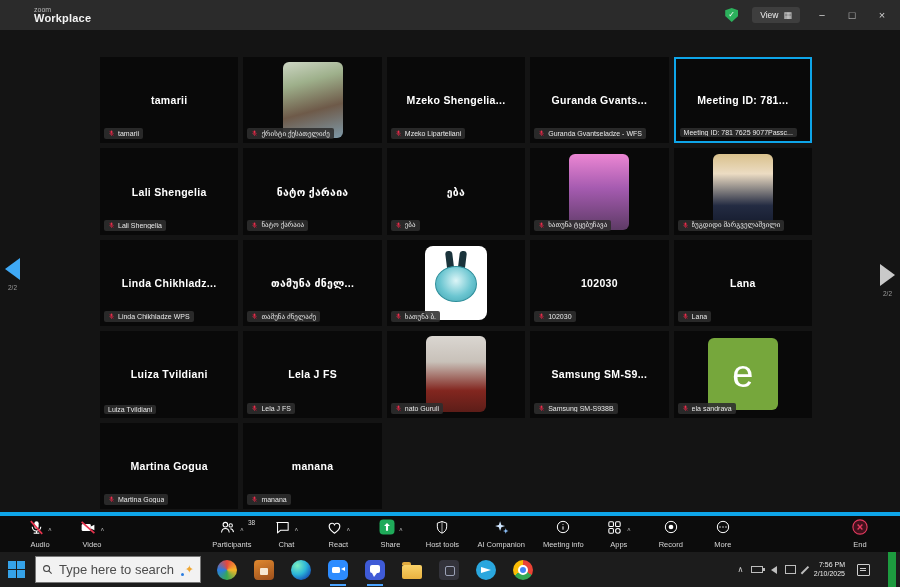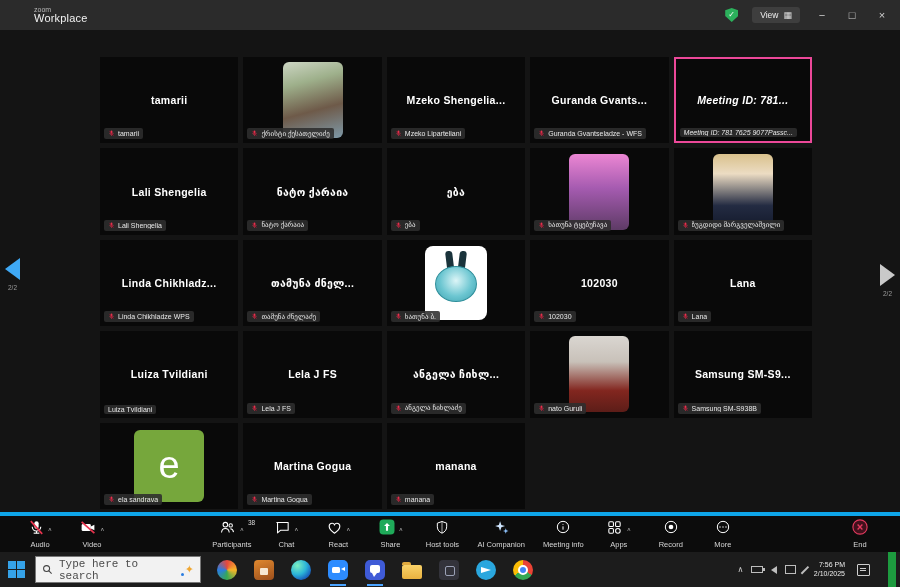--- a/index.html
+++ b/index.html
@@ -4,36 +4,36 @@
 <style>
   html,body{margin:0;padding:0;background:#000;}
   .screen{position:relative;width:900px;height:587px;overflow:hidden;
     font-family:"Liberation Sans","DejaVu Sans",sans-serif;background:#151515;color:#fff;}
 
   
   .titlebar{position:absolute;top:0;left:0;right:0;height:30px;background:#2b2b2b;
     display:flex;align-items:center;justify-content:space-between;padding:0 10px;box-sizing:border-box;}
   .brand{display:flex;flex-direction:column;line-height:1;margin-left:24px;}
   .brand-zoom{font-size:7px;color:#b9b9b9;}
-  .brand-wp{font-size:11px;color:#f2f2f2;font-weight:400;letter-spacing:.2px;}
+  .brand-wp{font-size:11px;color:#f2f2f2;font-weight:700;letter-spacing:.2px;}
   .tb-right{display:flex;align-items:center;gap:14px;}
   .shield{width:13px;height:14px;background:#2cb15c;display:flex;align-items:center;justify-content:center;
     clip-path:polygon(50% 0,100% 16%,100% 58%,50% 100%,0 58%,0 16%);}
   .shield .chk{font-size:8px;color:#fff;line-height:1;}
   .view-chip{display:flex;align-items:center;gap:5px;background:#3e3e3e;border:none;color:#eee;
     font-size:8.5px;padding:3px 8px;border-radius:3px;font-family:inherit;cursor:pointer;}
   .grid-glyph{font-size:9px;color:#ddd;}
   .winbtn{font-size:11px;color:#cfcfcf;width:16px;text-align:center;cursor:pointer;}
 
   
   .stage{position:absolute;top:30px;left:0;right:0;height:482px;background:#141414;}
   .grid{position:absolute;left:100px;top:27px;width:712px;height:452px;display:grid;
     grid-template-columns:repeat(5,1fr);grid-template-rows:repeat(5,1fr);gap:5px;}
   .tile{position:relative;background:#090909;box-sizing:border-box;display:flex;align-items:center;justify-content:center;}
-  .tile.hl{border:2px solid #ec4899;font-style:italic;}
+  .tile.hl{border:2px solid #0ea5e9;}
   .tile-name{font-size:10.5px;font-weight:700;color:#fff;text-align:center;padding:0 6px;letter-spacing:.3px;}
   .plate{position:absolute;left:4px;bottom:4px;max-width:92%;display:flex;align-items:center;gap:3px;
     background:rgba(45,45,45,.88);border-radius:2px;padding:1px 4px;box-sizing:border-box;}
   .plate-text{font-size:7px;color:#e8e8e8;white-space:nowrap;overflow:hidden;text-overflow:ellipsis;}
   .micwrap{display:flex;align-items:center;}
 
   .avatar{width:60px;height:76px;border-radius:6px;}
   .av-a1{background:linear-gradient(165deg,#cdd6c4 0%,#9eb08b 28%,#6e5a49 62%,#7e99a8 100%);}
   .av-a2{background:linear-gradient(180deg,#ec86d3 0%,#a55bb0 45%,#5e3b66 100%);}
   .av-a3{background:linear-gradient(180deg,#d9c18c 0%,#ecdcc3 26%,#232b42 68%,#121829 100%);}
@@ -64,21 +64,21 @@
   .tb-badge{position:absolute;top:-1px;right:-11px;font-size:6.5px;color:#ddd;}
   .tb-label{font-size:7.5px;color:#d6d6d6;margin-top:1px;white-space:nowrap;}
 
   
   .taskbar{position:absolute;left:0;right:0;top:552px;height:35px;background:#1c1c1c;display:flex;align-items:center;
     padding:0 0 0 8px;box-sizing:border-box;}
   .start{display:grid;grid-template-columns:8px 8px;grid-template-rows:8px 8px;gap:1px;cursor:pointer;margin-right:10px;}
   .start span{background:#35a2e8;}
   .search{width:166px;height:27px;background:#f2f2f2;border:1px solid #777;display:flex;align-items:center;
     gap:6px;padding:0 6px;box-sizing:border-box;cursor:text;}
-  .search-ph{font-size:11px;color:#4c4c4c;flex:1;font-family:Liberation Mono, monospace;}
+  .search-ph{font-size:13px;color:#4c4c4c;flex:1;}
   .spark{font-size:11px;color:#f0a732;position:relative;}
   .spark::after{content:"";position:absolute;left:-4px;bottom:0;width:3px;height:3px;border-radius:50%;background:#2a7de1;}
   .tbicons{display:flex;align-items:center;gap:17px;margin-left:16px;}
   .ticon{position:relative;width:20px;height:20px;cursor:pointer;}
   .ticon .ul{position:absolute;left:2px;bottom:-6px;width:16px;height:2px;background:#4aa3ff;}
   .ticon-copilot{border-radius:50%;background:conic-gradient(#e7483c,#f7b529,#36a852,#2a7de1,#e7483c);}
   .ticon-store{border-radius:4px;background:linear-gradient(160deg,#e0892f 0%,#9c4f1c 100%);}
   .ticon-store::after{content:"";position:absolute;left:6px;top:8px;width:8px;height:7px;background:#f7e8d2;border-radius:1px;}
   .ticon-edge{border-radius:50%;background:radial-gradient(circle at 32% 28%,#7df0c0 0%,#2bb5d8 45%,#1a67c0 72%,#123f92 100%);}
   .ticon-zoom{border-radius:5px;background:#2d8cff;}
@@ -357,34 +357,20 @@
           <div class="plate">
             <span class="micwrap">
               <svg viewBox="0 0 24 24" width="7" height="9">
                 <rect x="9" y="2" width="6" height="11" rx="3" fill="#e8344e"></rect>
                 <path d="M6 10a6 6 0 0 0 12 0" stroke="#e8344e" stroke-width="2" fill="none"></path>
                 <line x1="12" y1="16" x2="12" y2="20" stroke="#e8344e" stroke-width="2"></line>
                 <line x1="5" y1="3" x2="19" y2="20" stroke="#b21030" stroke-width="2.4"></line>
               </svg>
             </span>
             <span class="plate-text">Lela J FS</span>
-          </div>
-        </div>
-        <div class="tile">
-          <div class="tile-name">ანგელა ჩიხლ...</div>
-          <div class="plate">
-            <span class="micwrap">
-              <svg viewBox="0 0 24 24" width="7" height="9">
-                <rect x="9" y="2" width="6" height="11" rx="3" fill="#e8344e"></rect>
-                <path d="M6 10a6 6 0 0 0 12 0" stroke="#e8344e" stroke-width="2" fill="none"></path>
-                <line x1="12" y1="16" x2="12" y2="20" stroke="#e8344e" stroke-width="2"></line>
-                <line x1="5" y1="3" x2="19" y2="20" stroke="#b21030" stroke-width="2.4"></line>
-              </svg>
-            </span>
-            <span class="plate-text">ანგელა ჩიხლაძე</span>
           </div>
         </div>
         <div class="tile">
           <div class="avatar av-a4"></div>
           <div class="plate">
             <span class="micwrap">
               <svg viewBox="0 0 24 24" width="7" height="9">
                 <rect x="9" y="2" width="6" height="11" rx="3" fill="#e8344e"></rect>
                 <path d="M6 10a6 6 0 0 0 12 0" stroke="#e8344e" stroke-width="2" fill="none"></path>
                 <line x1="12" y1="16" x2="12" y2="20" stroke="#e8344e" stroke-width="2"></line>

